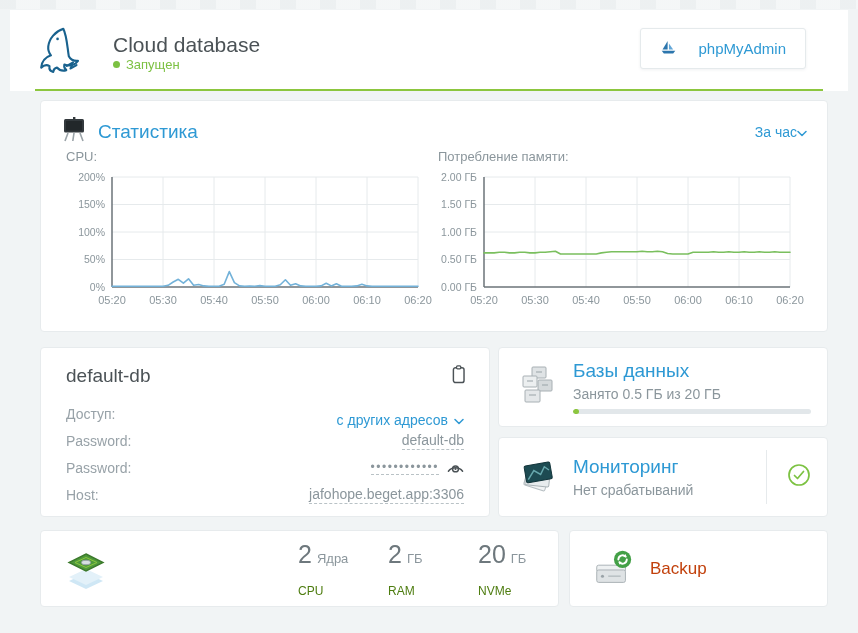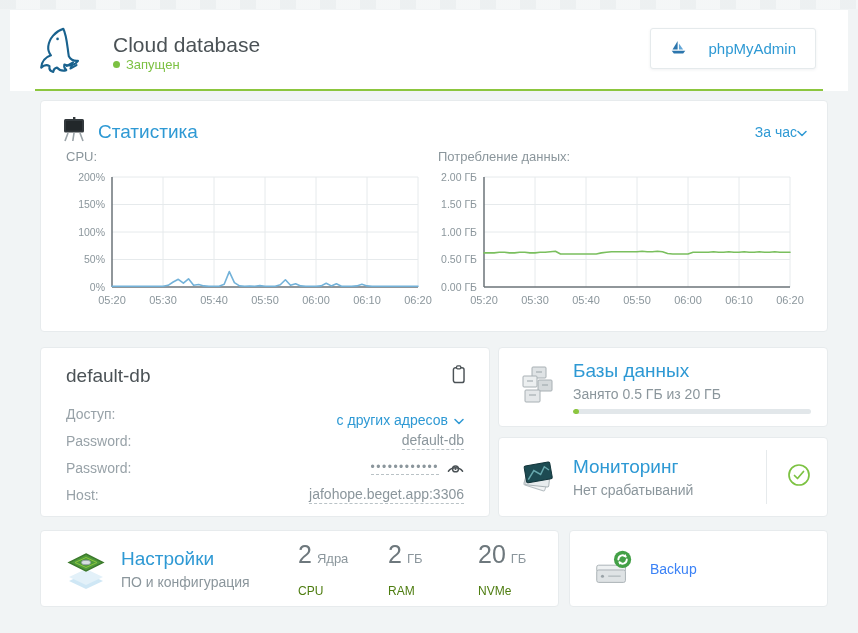--- a/index.html
+++ b/index.html
@@ -27,21 +27,21 @@
   }
   .header-left {
     position: absolute; left: 25px; top: 16px;
     display: flex; align-items: center; gap: 32px;
   }
   .page-title { font-size: 21px; color: #4b5256; }
   .status-row { display: flex; align-items: center; gap: 6px; margin-top: 0; }
   .status-dot { width: 7px; height: 7px; border-radius: 50%; background: #7cc142; }
   .status-text { font-size: 13px; color: #7cc142; }
   .pma-button {
-    position: absolute; right: 32px; top: 18px;
+    position: absolute; right: 42px; top: 18px;
     display: flex; align-items: center; gap: 21px;
     background: #fff; border: 1px solid #e5eaec; border-radius: 3px;
     box-shadow: 0 1px 3px rgba(60,80,90,.08);
     padding: 10px 19px; cursor: pointer;
     font-size: 15px; color: #2e99d4;
   }
   
   .content { position: absolute; top: 100px; left: 40px; width: 788px; }
   .card {
     background: #fff; border: 1px solid #e7ebed; border-radius: 4px;
@@ -83,21 +83,21 @@
   
   .row3 { display: flex; gap: 10px; margin-top: 13px; }
   .settings-card { width: 519px; height: 77px; padding: 12px 22px; display: flex; align-items: center; cursor: pointer; }
   .specs { margin-left: auto; display: flex; gap: 38px; padding-right: 6px; }
   .spec { min-width: 52px; }
   .spec-line { display: flex; align-items: baseline; gap: 5px; }
   .spec-value { font-size: 25px; color: #6e787d; }
   .spec-unit { font-size: 13px; color: #8b969c; }
   .spec-label { font-size: 12px; color: #4d7c0f; margin-top: 15px; }
   .backup-card { flex: 1; height: 77px; padding: 12px 20px; display: flex; align-items: center; gap: 14px; cursor: pointer; }
-  .backup-title { font-size: 14px; color: #3b82f6; text-align: right; }
+  .backup-title { font-size: 17px; color: #c2410c; text-align: right; }
   svg text { font-family: "Liberation Sans", sans-serif; }
 </style>
 </head>
 <body>
 
 <div class="header">
   <div class="header-left">
     <span>
       <svg width="46" height="48" viewBox="0 0 52 54">
         <path fill="none" stroke="#19628e" stroke-width="2.4" stroke-linecap="round" stroke-linejoin="round" d="M32 3 C23 6 16 14 15 23 C14.6 26.8 15.7 30.2 18 33 C11.5 35.3 7.5 40.8 7 47 C10 44 13.5 43.4 16.4 45.2 C15.8 48.5 17.4 51 20.6 51.8 C20.9 49.2 22.3 47.4 24.8 46.8 C27.4 49.8 31.4 51 35.4 49.8 C33.4 48.2 32.6 46 33.2 43.4 C38.8 45.6 44.8 44 48.6 39.2 C44 39.6 40.2 37.8 38.2 34 C36.4 23 36 11 32 3 Z"></path>
@@ -175,21 +175,21 @@
             <line x1="50" y1="35.5" x2="356" y2="35.5" stroke="#e6eaec" stroke-width="1"></line>
             <text x="43" y="39.3" text-anchor="end" fill="#8b969c" font-size="10.5">150%</text>
             <line x1="50" y1="8" x2="356" y2="8" stroke="#e6eaec" stroke-width="1"></line>
             <text x="43" y="11.8" text-anchor="end" fill="#8b969c" font-size="10.5">200%</text>
             <line x1="50" y1="8" x2="50" y2="118" stroke="#6b7378" stroke-width="1.5"></line>
             <line x1="50" y1="118" x2="356" y2="118" stroke="#6b7378" stroke-width="1.5"></line>
             <polyline points="50.0,117.2 55.1,117.3 60.2,117.2 65.3,117.3 70.4,117.2 75.5,117.3 80.6,117.3 85.7,117.2 90.8,117.3 95.9,117.3 101.0,117.2 106.1,116.3 111.2,113.0 116.3,110.3 121.4,114.2 126.5,109.8 131.6,116.3 136.7,115.5 141.8,116.9 146.9,117.2 152.0,117.3 157.1,117.2 162.2,115.3 167.3,102.6 172.4,113.6 177.5,116.9 182.6,117.2 187.7,117.0 192.8,117.2 197.9,116.6 203.0,117.2 208.1,117.3 213.2,117.2 218.3,115.8 223.4,110.8 228.5,116.3 233.6,114.7 238.7,116.9 243.8,117.2 248.9,117.2 254.0,117.2 259.1,116.9 264.2,114.2 269.3,116.9 274.4,114.7 279.5,117.2 284.6,117.3 289.7,117.2 294.8,116.9 299.9,115.3 305.0,116.9 310.1,117.2 315.2,117.3 320.3,117.2 325.4,117.3 330.5,117.2 335.6,117.3 340.7,117.2 345.8,117.3 350.9,117.2 356.0,117.3" fill="none" stroke="#73b2d9" stroke-width="1.6" stroke-linejoin="round" stroke-linecap="round"></polyline>
           </svg>
       </div>
       <div class="chart-block">
-        <div class="chart-label">Потребление данных:</div>
+        <div class="chart-label">Потребление памяти:</div>
         <svg width="372" height="142" viewBox="0 0 372 142">
             <text x="50" y="135" text-anchor="middle" fill="#8b969c" font-size="11">05:20</text>
             <line x1="101" y1="8" x2="101" y2="118" stroke="#e6eaec" stroke-width="1"></line>
             <text x="101" y="135" text-anchor="middle" fill="#8b969c" font-size="11">05:30</text>
             <line x1="152" y1="8" x2="152" y2="118" stroke="#e6eaec" stroke-width="1"></line>
             <text x="152" y="135" text-anchor="middle" fill="#8b969c" font-size="11">05:40</text>
             <line x1="203" y1="8" x2="203" y2="118" stroke="#e6eaec" stroke-width="1"></line>
             <text x="203" y="135" text-anchor="middle" fill="#8b969c" font-size="11">05:50</text>
             <line x1="254" y1="8" x2="254" y2="118" stroke="#e6eaec" stroke-width="1"></line>
             <text x="254" y="135" text-anchor="middle" fill="#8b969c" font-size="11">06:00</text>
@@ -316,24 +316,20 @@
     <div class="card settings-card">
       <div class="mini-icon">
         <svg width="46" height="46" viewBox="0 0 46 46">
           <path d="M23 27 L40 35 L23 43 L6 35 Z" fill="#cfe7f5"></path>
           <path d="M23 23 L40 31 L23 39 L6 31 Z" fill="#e3f1f9"></path>
           <path d="M23 8 L40 16.5 L23 25 L6 16.5 Z" fill="#4f9a3c" stroke="#3c7a2c" stroke-width="1.4"></path>
           <path d="M23 11.5 L34 16.5 L23 21.5 L12 16.5 Z" fill="none" stroke="#8cc63f" stroke-width="1"></path>
           <ellipse cx="23" cy="16.5" rx="4.5" ry="2.2" fill="#d7dfe2" stroke="#9aa3a8"></ellipse>
         </svg>
       </div>
-      <div class="mini-body">
-        <div class="mini-title">Настройки</div>
-        <div class="mini-sub">ПО и конфигурация</div>
-      </div>
       <div class="specs">
         <div class="spec">
           <div class="spec-line">
             <span class="spec-value">2</span>
             <span class="spec-unit">Ядра</span>
           </div>
           <div class="spec-label">CPU</div>
         </div>
         <div class="spec">
           <div class="spec-line">

